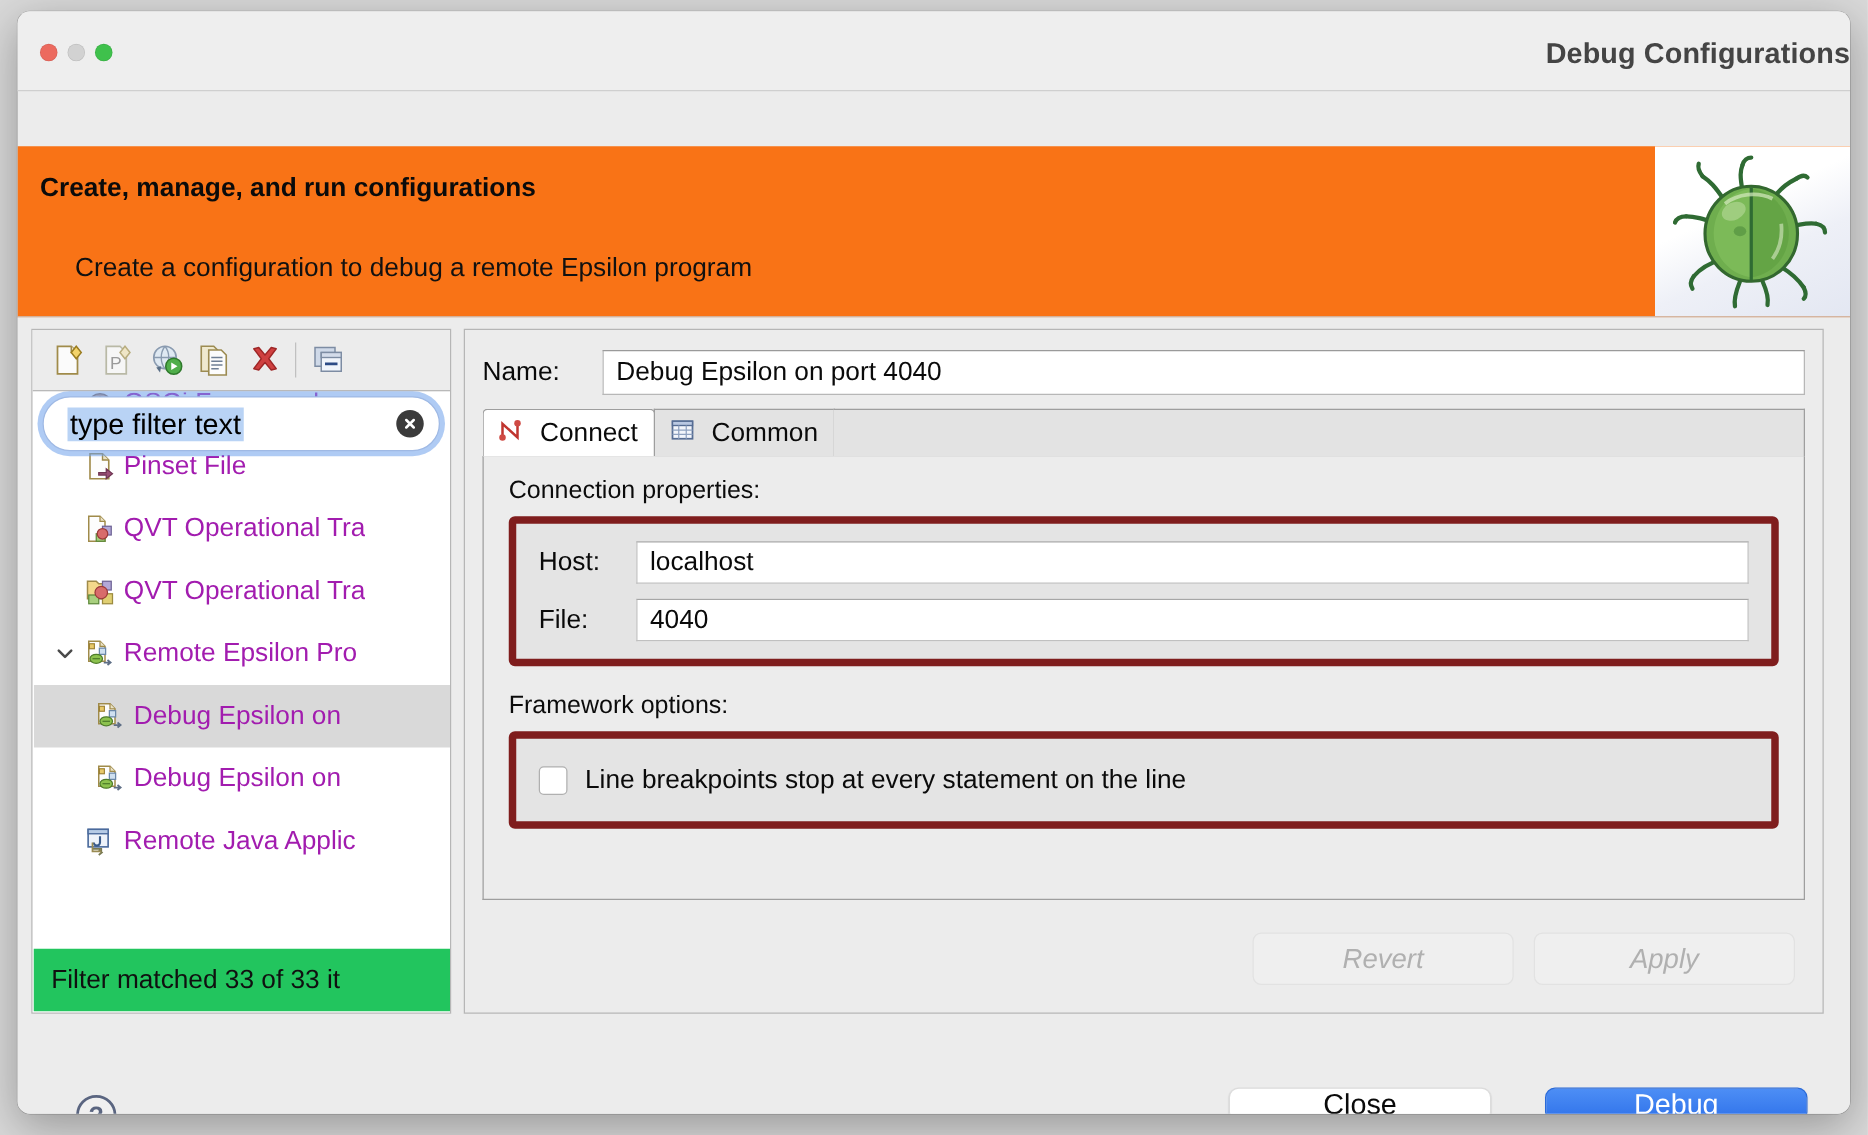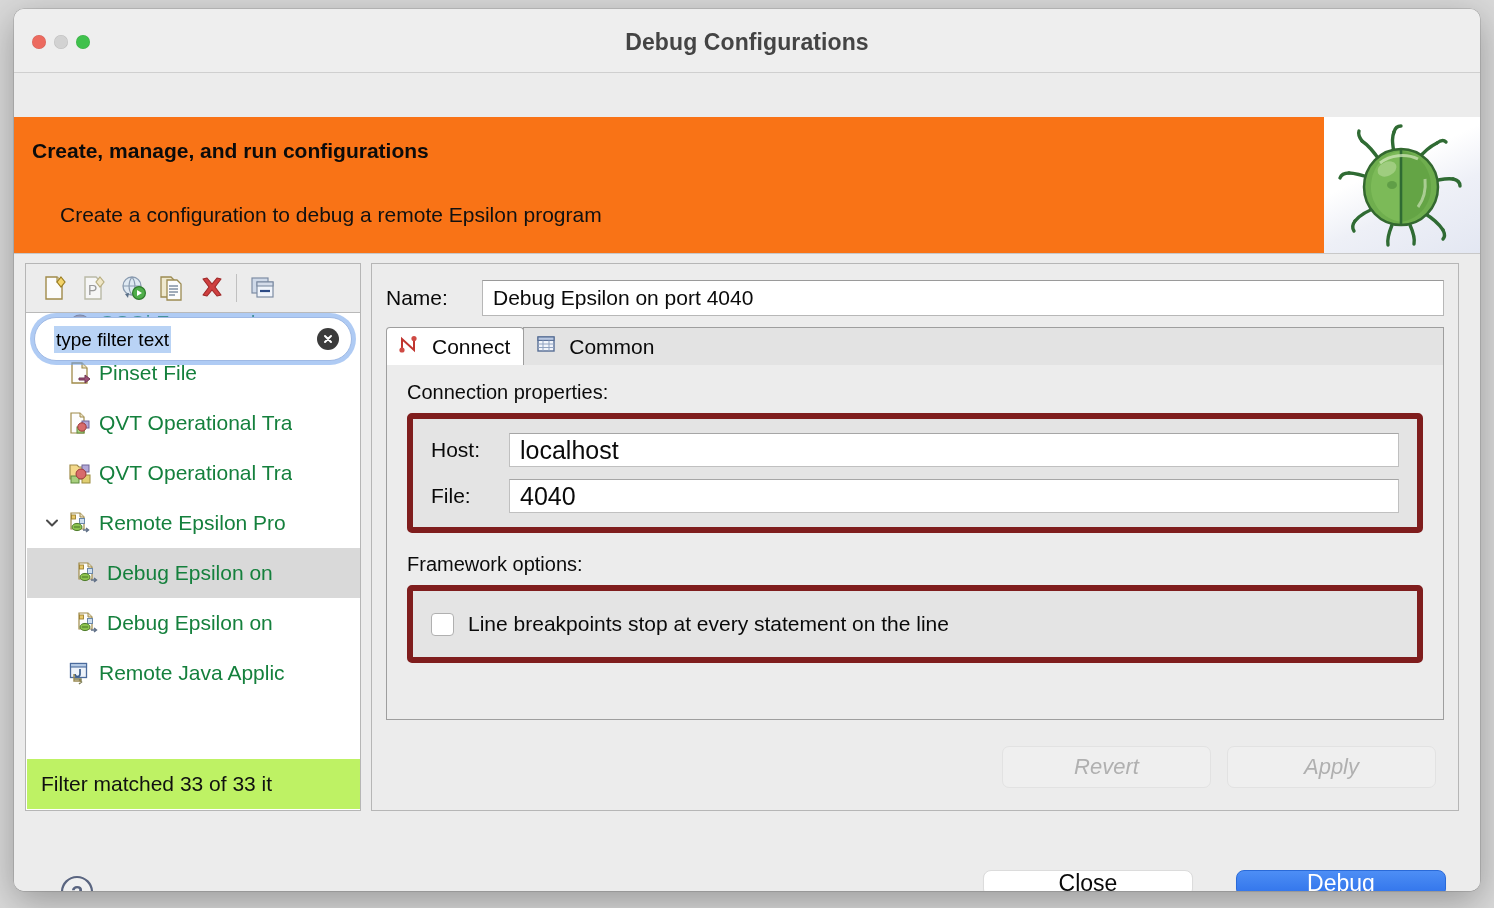--- a/index.html
+++ b/index.html
@@ -45,21 +45,21 @@
   .light {
     width: 14px; height: 14px;
     border-radius: 50%;
   }
   .light.red    { background: #ec6a5f; box-shadow: inset 0 0 0 .5px rgba(0,0,0,.10); }
   .light.yellow { background: #d2d2d2; box-shadow: inset 0 0 0 .5px rgba(0,0,0,.10); }
   .light.green  { background: #3fc14c; box-shadow: inset 0 0 0 .5px rgba(0,0,0,.10); }
   .win-title {
     position: absolute;
     left: 0; right: 0; top: 20px;
-    text-align: center;
+    text-align: right;
     font-size: 23px;
     font-weight: bold;
     color: #444444;
     letter-spacing: .1px;
   }
 
   
   .header {
     position: relative;
     height: 136px;
@@ -145,21 +145,21 @@
     background: #ffffff;
     border-radius: 22px;
     border: 1px solid #9fb9e4;
     box-shadow: 0 0 0 4px rgba(110,160,235,.55);
     box-sizing: border-box;
   }
   .filter-text {
     position: absolute;
     left: 20px;
     top: 9px;
-    font-size: 19px;
+    font-size: 23px;
     color: #000;
     background: #b9d3f5;
     padding: 1px 2px;
     line-height: 25px;
   }
   .filter-clear {
     position: absolute;
     right: 13px;
     top: 11px;
     width: 22px; height: 22px;
@@ -184,21 +184,21 @@
     top: -16px;
     width: 100%;
   }
   .tree-row {
     position: relative;
     height: 50px;
     display: flex;
     align-items: center;
     white-space: nowrap;
     font-size: 21px;
-    color: #15803d;
+    color: #a21caf;
     padding-left: 12px;
     box-sizing: border-box;
   }
   .tree-row.selected { background: #d9d9d9; }
   .tree-row .twisty {
     width: 26px;
     display: flex; align-items: center; justify-content: center;
     flex: none;
   }
   .tree-row .ticon {
@@ -216,21 +216,21 @@
     left: 1px;
     bottom: 1px;
     width: 333px;
     height: 50px;
     display: flex;
     align-items: center;
     padding-left: 14px;
     box-sizing: border-box;
     font-size: 21px;
     color: #101010;
-    background: #bef264;
+    background: #22c55e;
     white-space: nowrap;
     overflow: hidden;
   }
 
   
   .conf-panel {
     position: absolute;
     left: 357px;
     top: 9px;
     width: 1088px;
@@ -350,21 +350,21 @@
   .field-input {
     flex: 1;
     height: 34px;
     background: #ffffff;
     border: 1px solid #c0c0c0;
     border-top-color: #a6a6a6;
     box-sizing: border-box;
     display: flex;
     align-items: center;
     padding-left: 10px;
-    font-size: 25px;
+    font-size: 21px;
     color: #0a0a0a;
   }
   .spacer-18 { height: 20px; }
   .check-row {
     display: flex;
     align-items: center;
     gap: 14px;
     height: 38px;
   }
   .checkbox {

